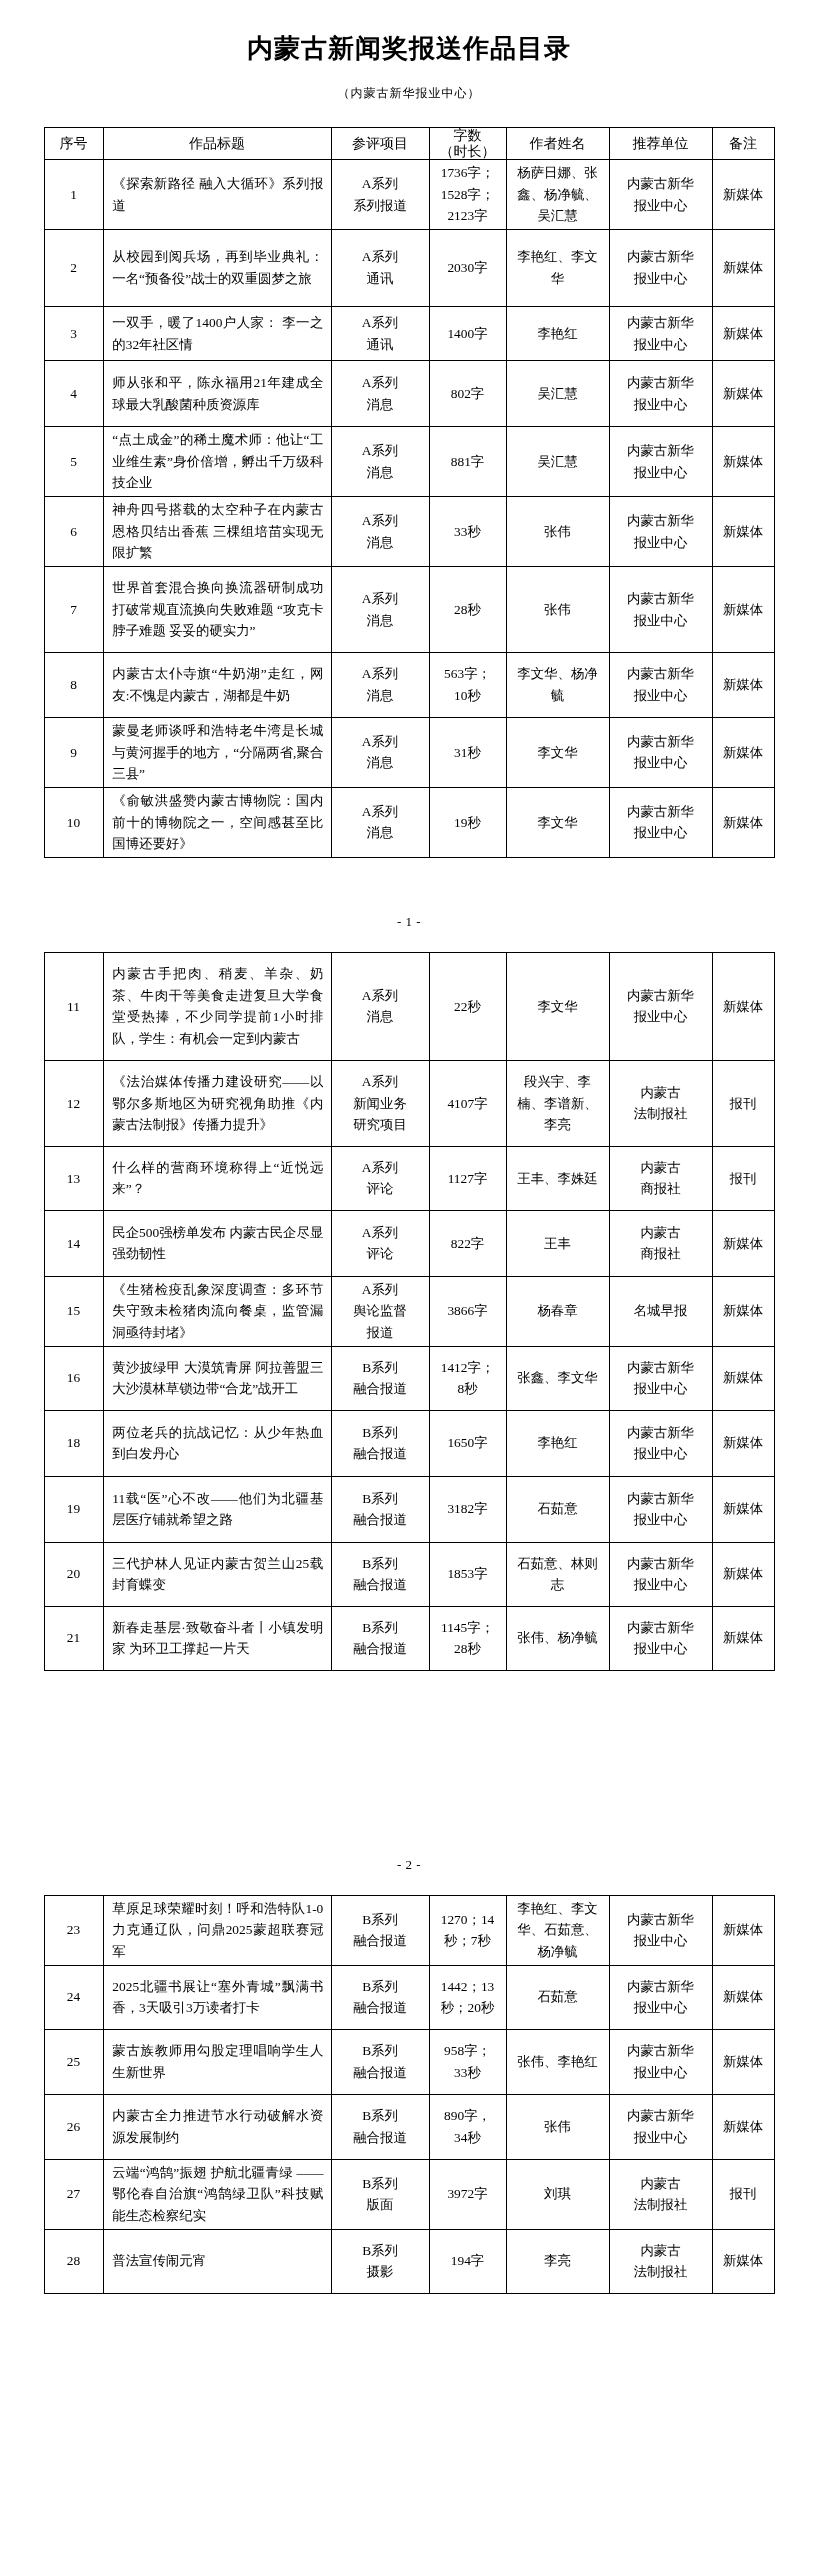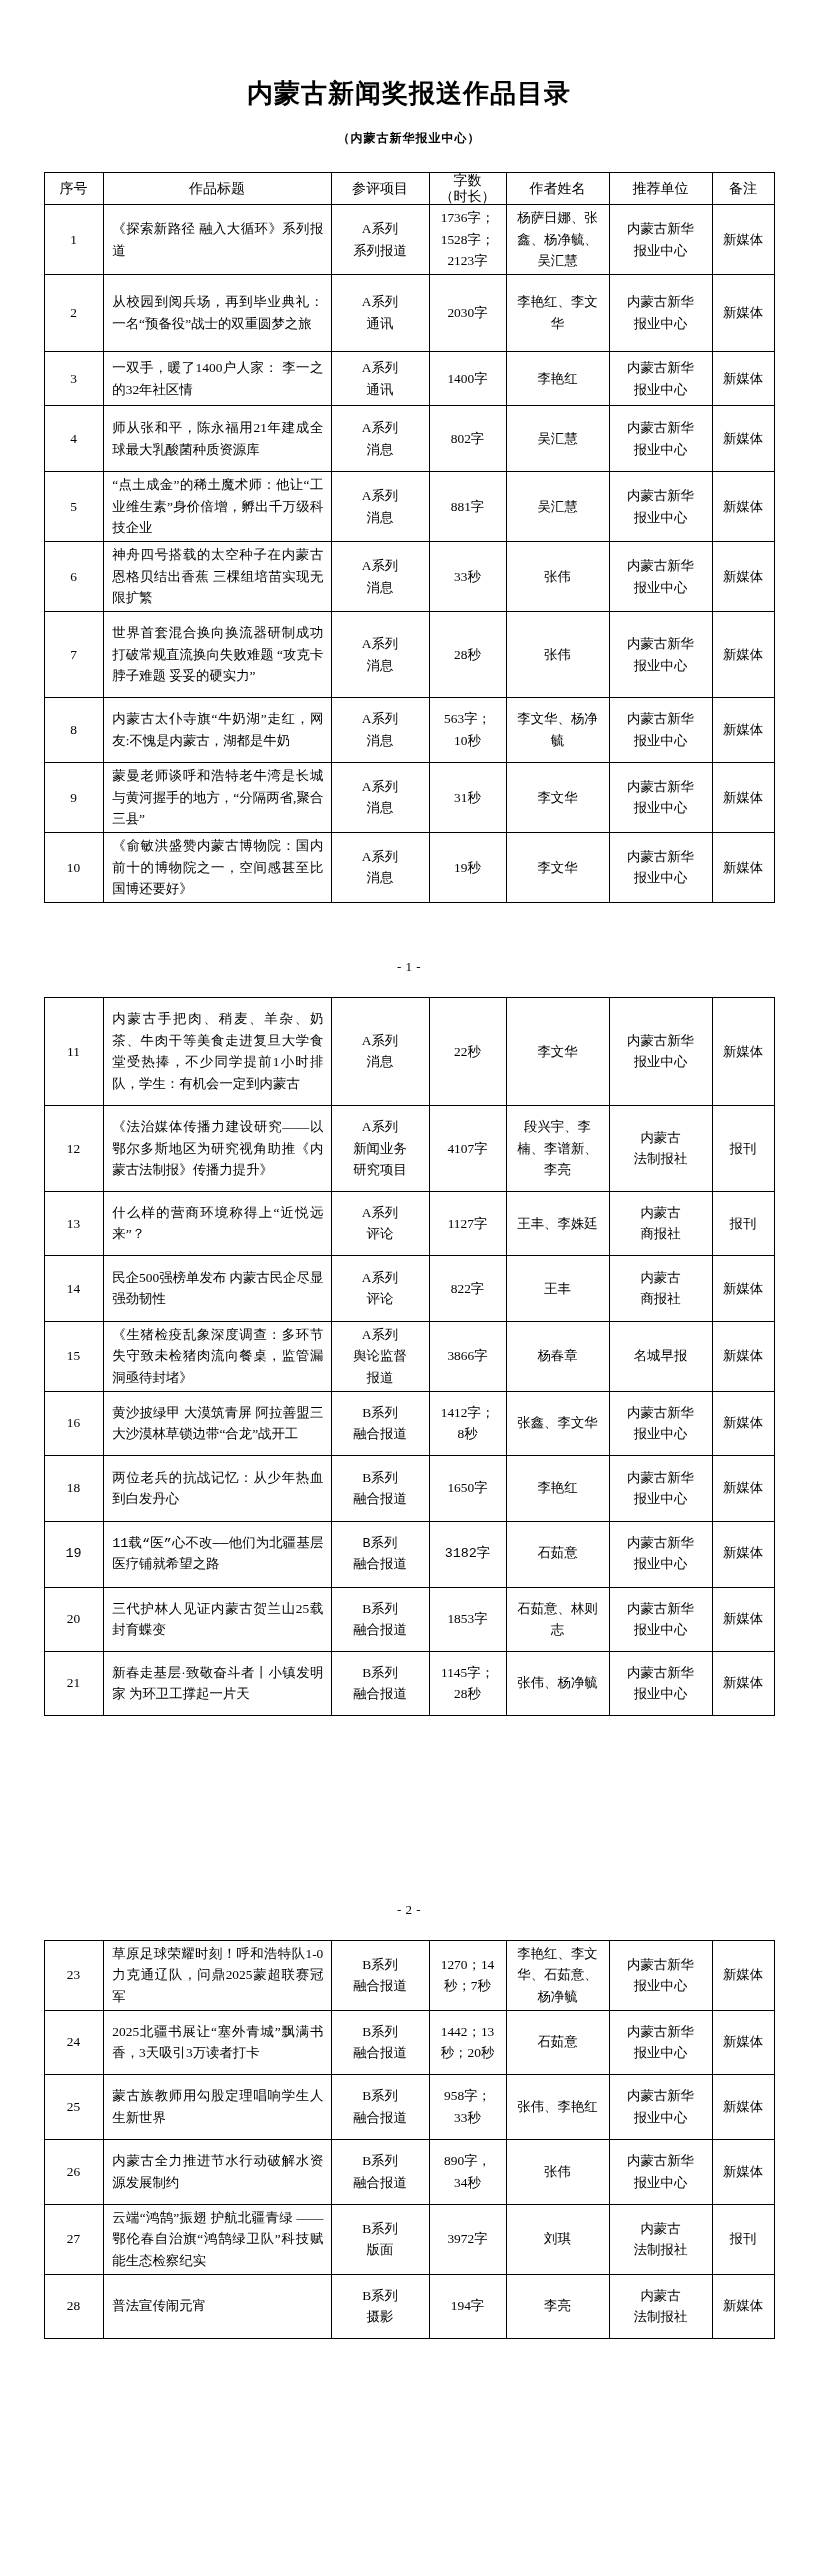--- a/index.html
+++ b/index.html
@@ -13,37 +13,37 @@
   .doc { width: 818px; }
   .page {
     position: relative;
     width: 818px;
     box-sizing: border-box;
     background: #ffffff;
     overflow: hidden;
   }
   .page-1, .page-2 { height: 943px; }
   .page-3 { height: 943px; }
-  .page-1 { padding-top: 34px; margin-top: 45px; }
+  .page-1 { padding-top: 34px; }
   .page-2, .page-3 { padding-top: 8.8px; }
 
   .doc-title {
     margin: 0;
     text-align: center;
     font-size: 26px;
     line-height: 30px;
     font-weight: 900;
     letter-spacing: 1px;
   }
   .doc-subtitle {
     margin-top: 20.6px;
     text-align: center;
     font-size: 12px;
     line-height: 16.5px;
-    font-weight: 700;
+    font-weight: 400;
     letter-spacing: 1px;
   }
 
   table.works {
     border-collapse: collapse;
     table-layout: fixed;
     width: 731px;
     margin: 0 auto;
     border: 1.5px solid #000;
   }
@@ -329,21 +329,21 @@
             <td class="c-no">18</td>
             <td class="c-title">两位老兵的抗战记忆：从少年热血到白发丹心</td>
             <td class="c-cat">B系列
 融合报道</td>
             <td class="c-count">1650字</td>
             <td class="c-auth">李艳红</td>
             <td class="c-unit">内蒙古新华
 报业中心</td>
             <td class="c-note">新媒体</td>
           </tr>
-          <tr style="height: 66px; font-family: Liberation Mono, monospace;">
+          <tr style="height: 66px;">
             <td class="c-no">19</td>
             <td class="c-title">11载“医”心不改——他们为北疆基层医疗铺就希望之路</td>
             <td class="c-cat">B系列
 融合报道</td>
             <td class="c-count">3182字</td>
             <td class="c-auth">石茹意</td>
             <td class="c-unit">内蒙古新华
 报业中心</td>
             <td class="c-note">新媒体</td>
           </tr>

